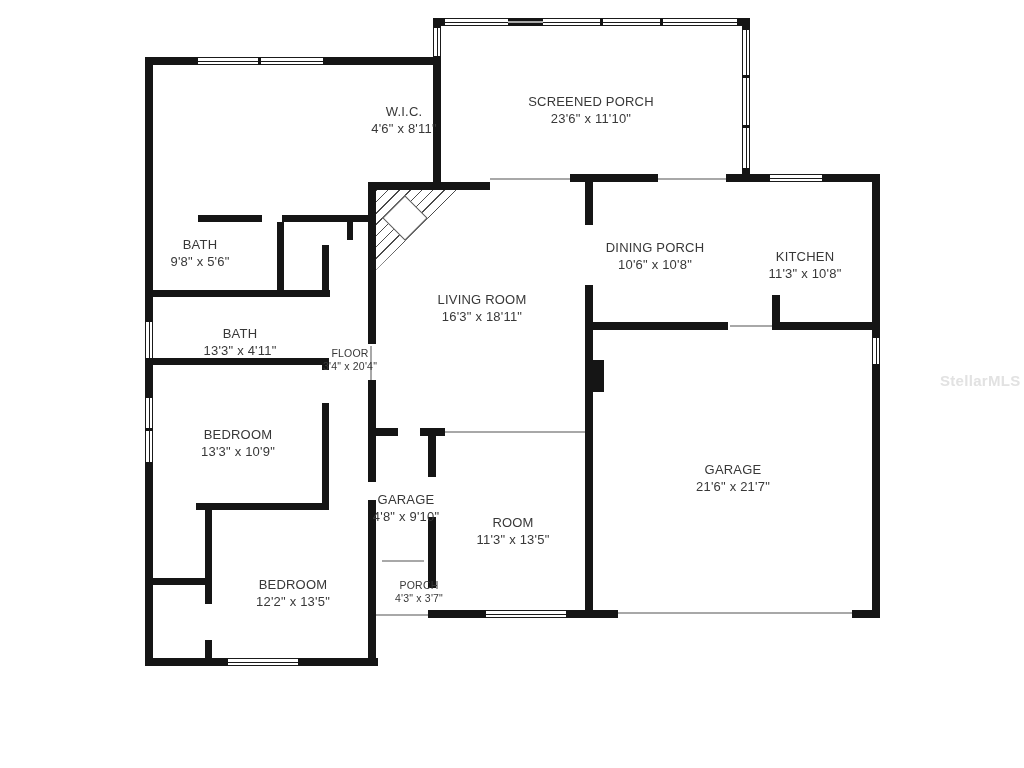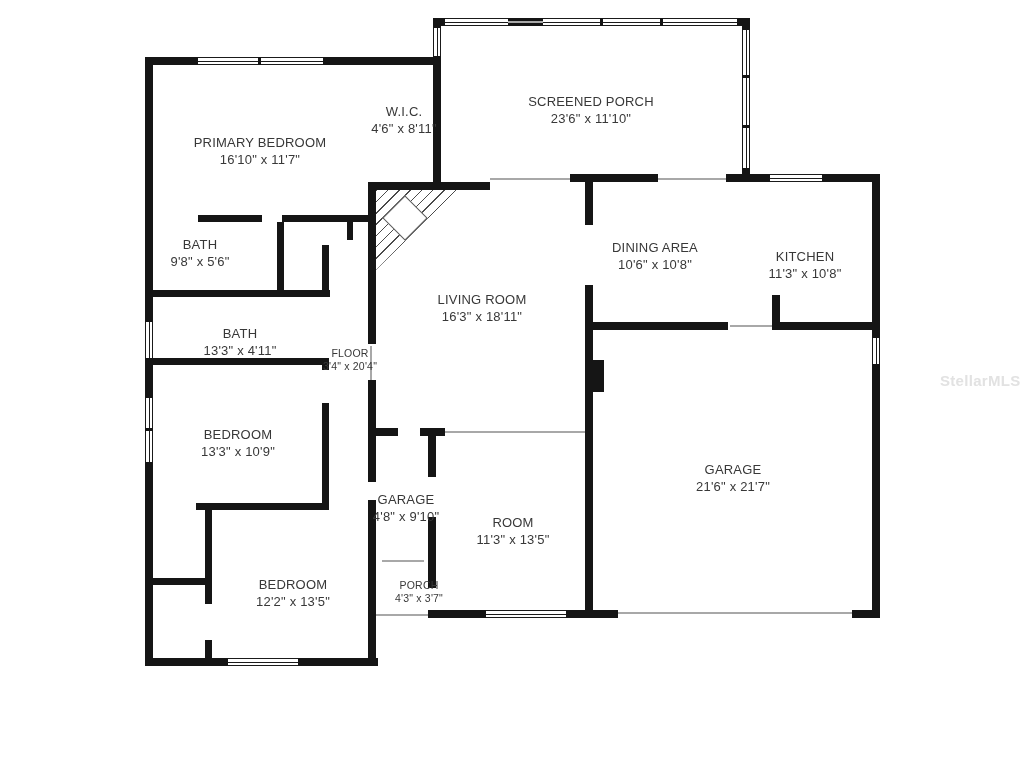--- a/index.html
+++ b/index.html
@@ -111,34 +111,30 @@
 
   <div class="tl" style="left:490px;top:178px;width:80px;height:2px"></div>
   <div class="tl" style="left:658px;top:178px;width:68px;height:2px"></div>
   <div class="tl" style="left:370px;top:346px;width:2px;height:34px"></div>
   <div class="tl" style="left:730px;top:325px;width:42px;height:2px"></div>
 
   <div class="hatch">
     <div class="diamond"></div>
   </div>
 
-  <div class="room-label" style="left:260px;top:151px">
-    <div>PRIMARY BEDROOM</div>
-    <div>16'10" x 11'7"</div>
-  </div>
   <div class="room-label" style="left:404px;top:120px">
     <div>W.I.C.</div>
     <div>4'6" x 8'11"</div>
   </div>
   <div class="room-label" style="left:591px;top:110px">
     <div>SCREENED PORCH</div>
     <div>23'6" x 11'10"</div>
   </div>
   <div class="room-label" style="left:655px;top:256px">
-    <div>DINING AREA</div>
+    <div>DINING PORCH</div>
     <div>10'6" x 10'8"</div>
   </div>
   <div class="room-label" style="left:805px;top:265px">
     <div>KITCHEN</div>
     <div>11'3" x 10'8"</div>
   </div>
   <div class="room-label" style="left:482px;top:308px">
     <div>LIVING ROOM</div>
     <div>16'3" x 18'11"</div>
   </div>

